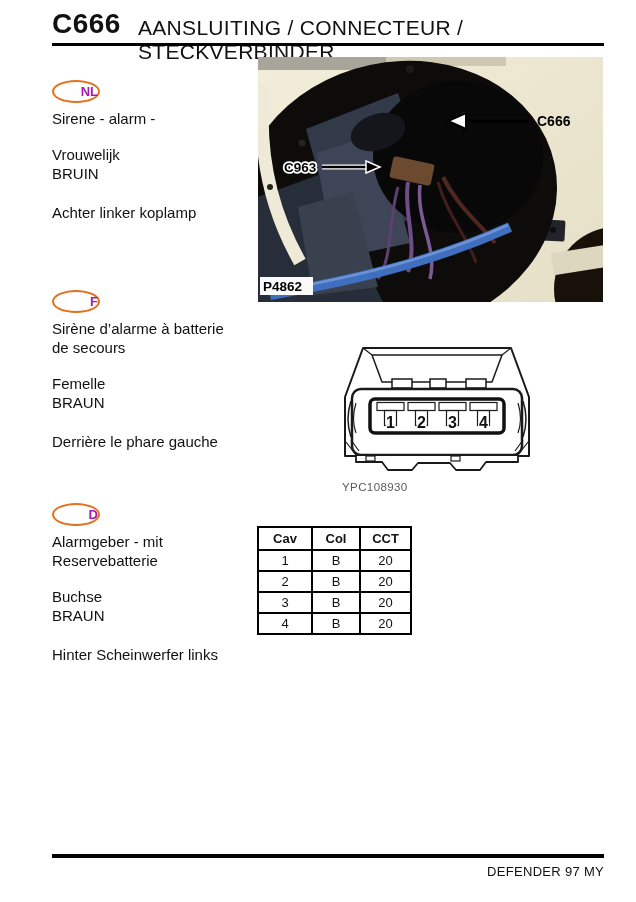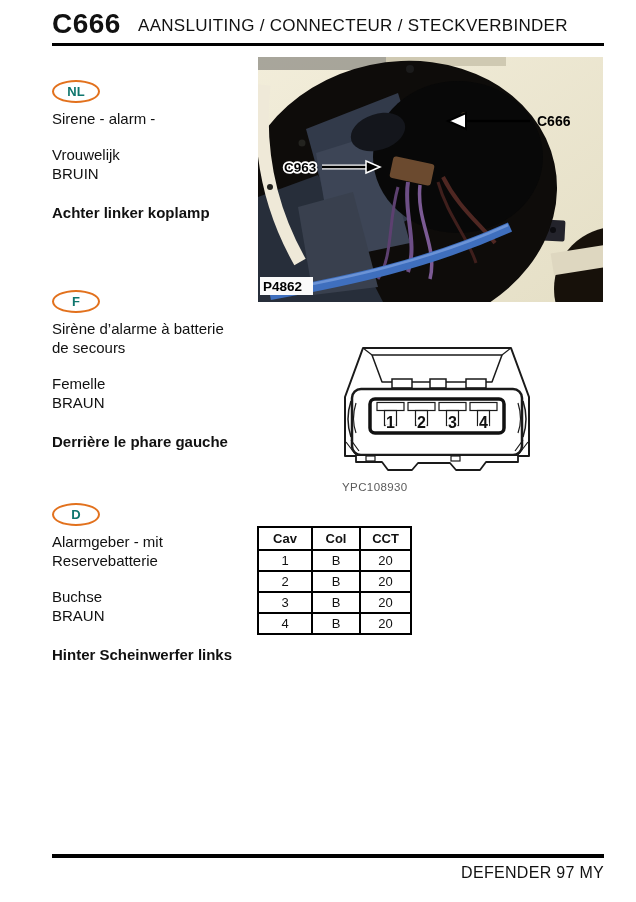--- a/index.html
+++ b/index.html
@@ -13,42 +13,42 @@
   }
   .abs { position:absolute; }
 
   
   .code {
     left:52px; top:8px;
     font-size:28px; font-weight:bold; letter-spacing:0.5px;
   }
   .title {
     left:138px; top:16px;
-    font-size:17px; letter-spacing:0.3px;
+    font-size:21px; letter-spacing:0.3px;
   }
   .rule { left:52px; width:552px; background:#000; }
   .rule.header { top:43px; height:3px; }
   .rule.footer { top:854px; height:4px; }
   .footer-label {
     top:864px; right:32px;
-    font-size:16px; letter-spacing:0.3px;
+    font-size:13px; letter-spacing:0.3px;
   }
 
   
   .section { left:52px; width:215px; font-size:15px; line-height:19px; }
   .badge {
     width:44px; height:19px;
     border:2.5px solid #e2711d; border-radius:50%;
-    color:#0f766e; font-weight:bold; font-size:13px;
-    display:flex; align-items:center; justify-content:center;
+    color:#a21caf; font-weight:bold; font-size:13px;
+    display:flex; align-items:center; justify-content:flex-end;
   }
   .section p { margin:0; }
   .blk1 { margin-top:6px !important; }
   .blk2 { margin-top:17px !important; }
-  .blk3 { margin-top:20px !important;font-weight:bold; }
+  .blk3 { margin-top:20px !important; }
   .ln { display:block; }
 
   
   .photo {
     left:258px; top:57px; width:345px; height:245px;
     overflow:hidden;
   }
   .photo svg { display:block; }
 
   

